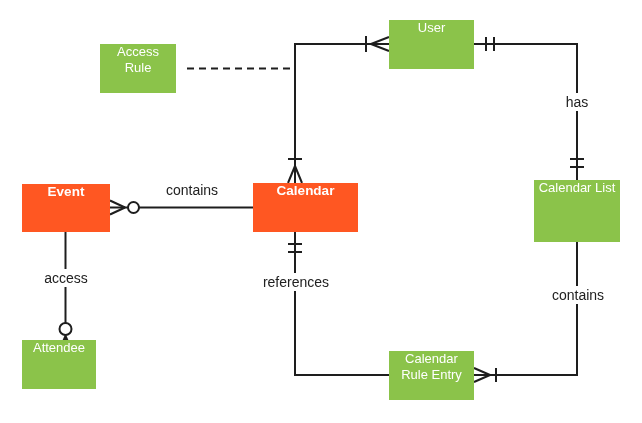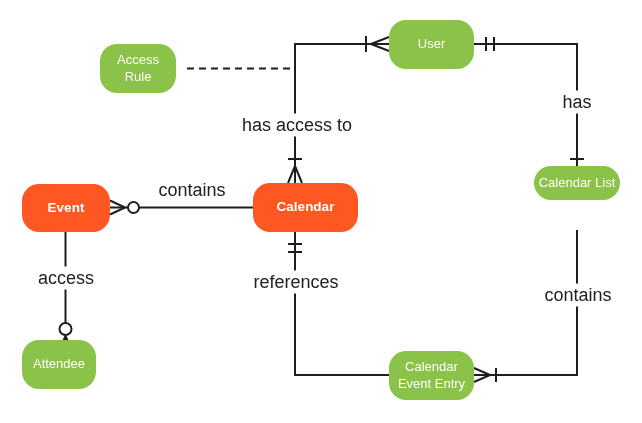--- a/index.html
+++ b/index.html
@@ -17,36 +17,35 @@
     width:642px;height:423px;
     background:var(--bg);
     font-family:"Liberation Sans",sans-serif;
     overflow:hidden;
   }
   .connector-layer{position:absolute;left:0;top:0;}
   .connector-layer path{stroke:var(--connector);stroke-width:2;fill:none;}
   .connector-layer circle{stroke:var(--connector);stroke-width:2;fill:#ffffff;}
   .entity{
     position:absolute;
-    display:flex;align-items:center;justify-content:center;
+    display:flex;align-items:flex-start;justify-content:center;
     color:var(--entity-text);
     text-align:center;
     line-height:1.25;
     padding:0 2px;
     box-sizing:border-box;
-    border-radius:17px;
   }
   .entity.primary{background:var(--primary);font-weight:bold;font-size:13.5px;}
   .entity.secondary{background:var(--secondary);font-weight:normal;font-size:13px;}
   .rel-label{
     position:absolute;
     transform:translate(-50%,-50%);
     background:var(--bg);
     color:var(--label-text);
-    font-size:18px;
+    font-size:14px;
     padding:1px 4px;
     white-space:nowrap;
   }
 </style>
 </head>
 <body>
 
 <div class="stage">
 
   <svg class="connector-layer" width="642" height="423" viewBox="0 0 642 423">
@@ -102,37 +101,36 @@
   </div>
 
   <div class="entity secondary" style="left:100px;top:44px;width:76px;height:49px">
     <span>Access Rule</span>
   </div>
 
   <div class="entity secondary" style="left:389px;top:20px;width:85px;height:49px">
     <span>User</span>
   </div>
 
-  <div class="entity secondary" style="left:534px;top:166px;width:86px;height:34px">
+  <div class="entity secondary" style="left:534px;top:180px;width:86px;height:62px">
     <span>Calendar List</span>
   </div>
 
   <div class="entity secondary" style="left:389px;top:351px;width:85px;height:49px">
-    <span>Calendar Event Entry</span>
+    <span>Calendar Rule Entry</span>
   </div>
 
   <div class="entity secondary" style="left:22px;top:340px;width:74px;height:49px">
     <span>Attendee</span>
   </div>
 
   <div class="rel-label" style="left:192px;top:190px">contains</div>
 
   <div class="rel-label" style="left:66px;top:278px">access</div>
 
-  <div class="rel-label" style="left:297px;top:125px">has access to</div>
 
   <div class="rel-label" style="left:577px;top:102px">has</div>
 
   <div class="rel-label" style="left:578px;top:295px">contains</div>
 
   <div class="rel-label" style="left:296px;top:282px">references</div>
 
 </div>
 
 </body></html>

